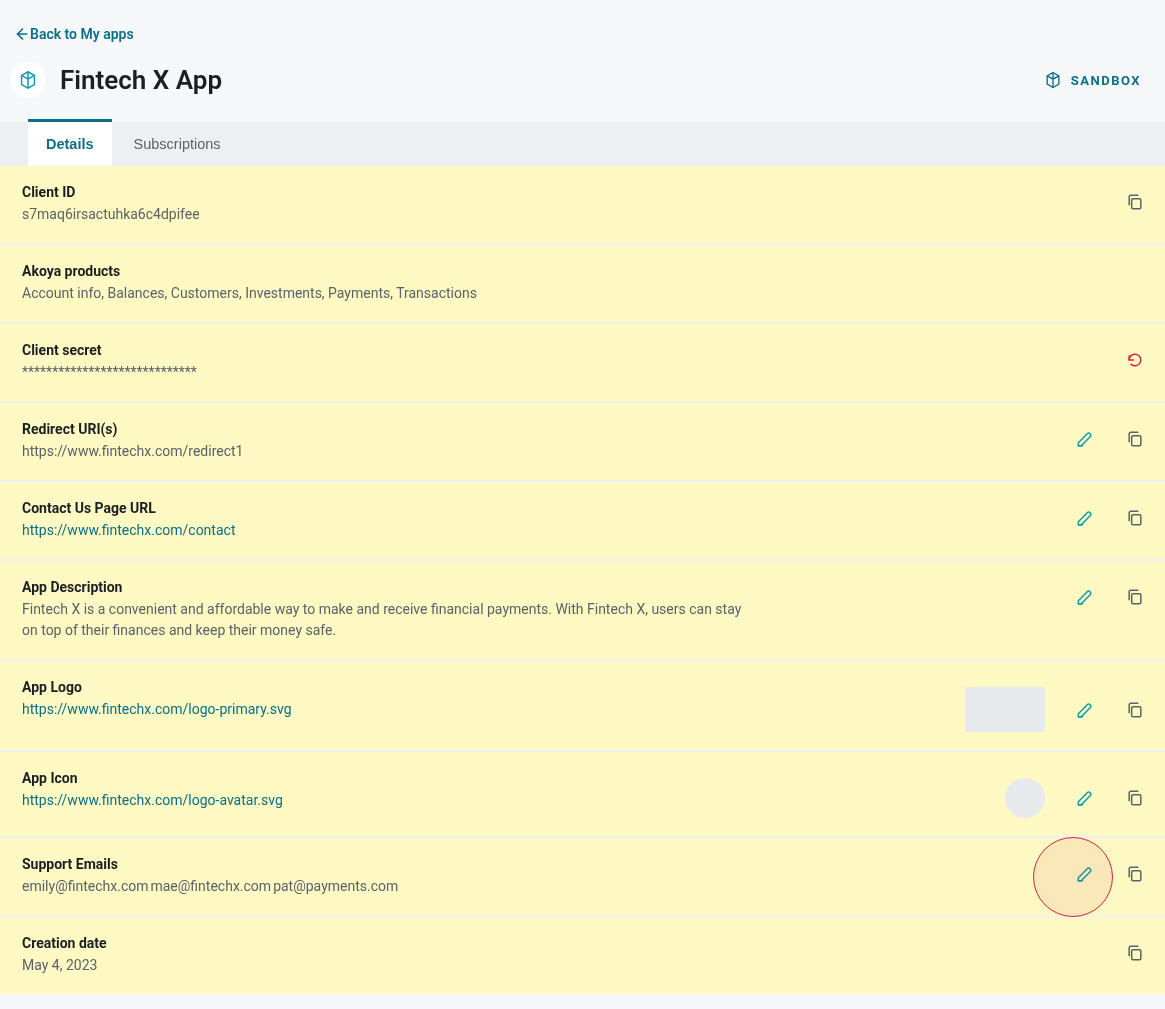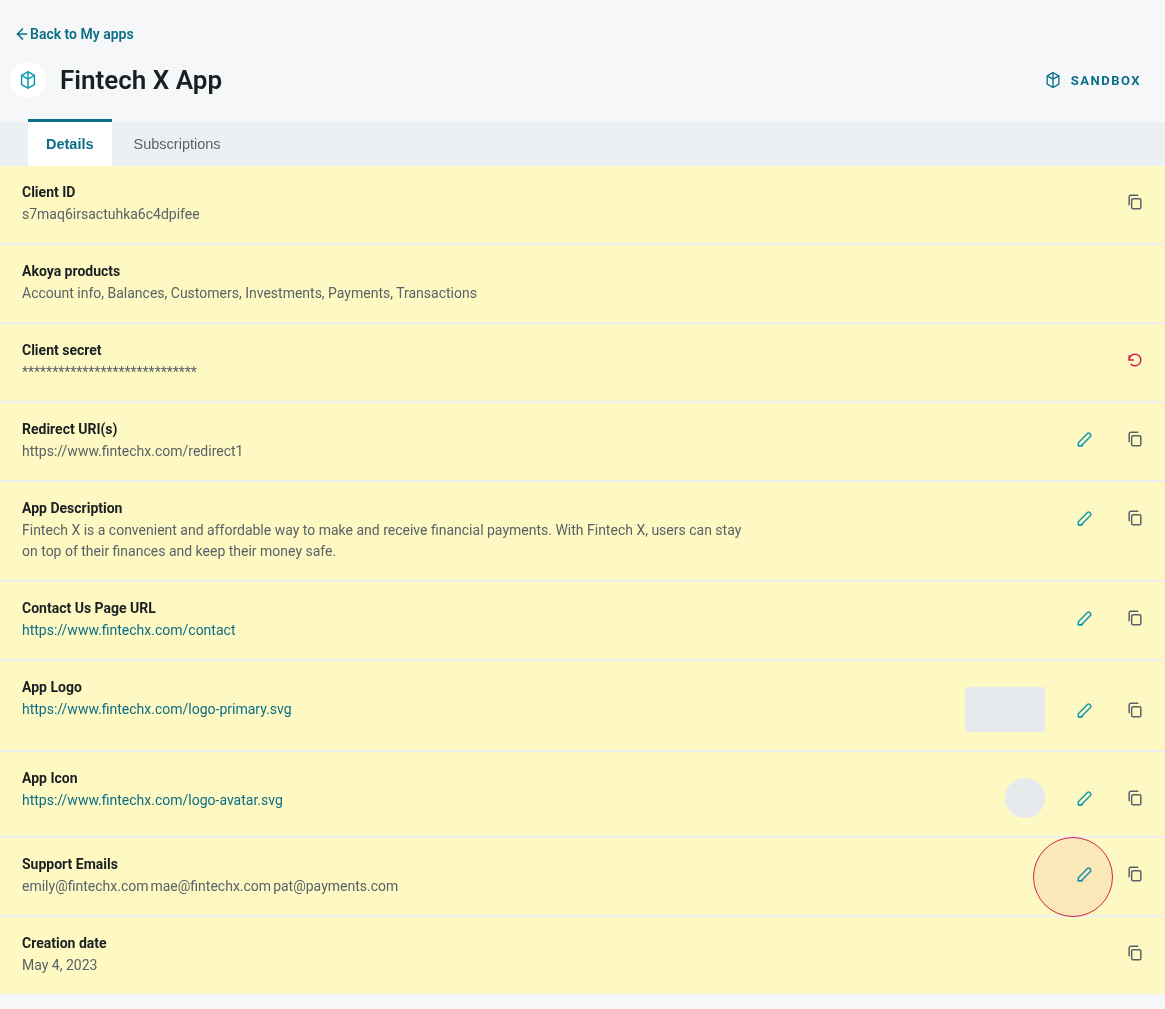--- a/index.html
+++ b/index.html
@@ -272,41 +272,41 @@
           <span class="icon-btn">
             <svg width="20" height="20" viewBox="0 0 24 24">
                 <use href="#i-copy"></use>
               </svg>
           </span>
         </div>
       </div>
 
       <div class="row">
         <div class="row-content">
+          <div class="row-label">Contact Us Page URL</div>
+          <div class="row-value link">https://www.fintechx.com/contact</div>
+        </div>
+        <div class="row-actions">
+          <span class="icon-btn teal">
+            <svg width="20" height="20" viewBox="0 0 24 24">
+                <use href="#i-edit"></use>
+              </svg>
+          </span>
+          <span class="icon-btn">
+            <svg width="20" height="20" viewBox="0 0 24 24">
+                <use href="#i-copy"></use>
+              </svg>
+          </span>
+        </div>
+      </div>
+
+      <div class="row">
+        <div class="row-content">
           <div class="row-label">App Description</div>
           <div class="row-value">Fintech X is a convenient and affordable way to make and receive financial payments. With Fintech X, users can stay on top of their finances and keep their money safe.</div>
-        </div>
-        <div class="row-actions">
-          <span class="icon-btn teal">
-            <svg width="20" height="20" viewBox="0 0 24 24">
-                <use href="#i-edit"></use>
-              </svg>
-          </span>
-          <span class="icon-btn">
-            <svg width="20" height="20" viewBox="0 0 24 24">
-                <use href="#i-copy"></use>
-              </svg>
-          </span>
-        </div>
-      </div>
-
-      <div class="row">
-        <div class="row-content">
-          <div class="row-label">Contact Us Page URL</div>
-          <div class="row-value link">https://www.fintechx.com/contact</div>
         </div>
         <div class="row-actions">
           <span class="icon-btn teal">
             <svg width="20" height="20" viewBox="0 0 24 24">
                 <use href="#i-edit"></use>
               </svg>
           </span>
           <span class="icon-btn">
             <svg width="20" height="20" viewBox="0 0 24 24">
                 <use href="#i-copy"></use>

